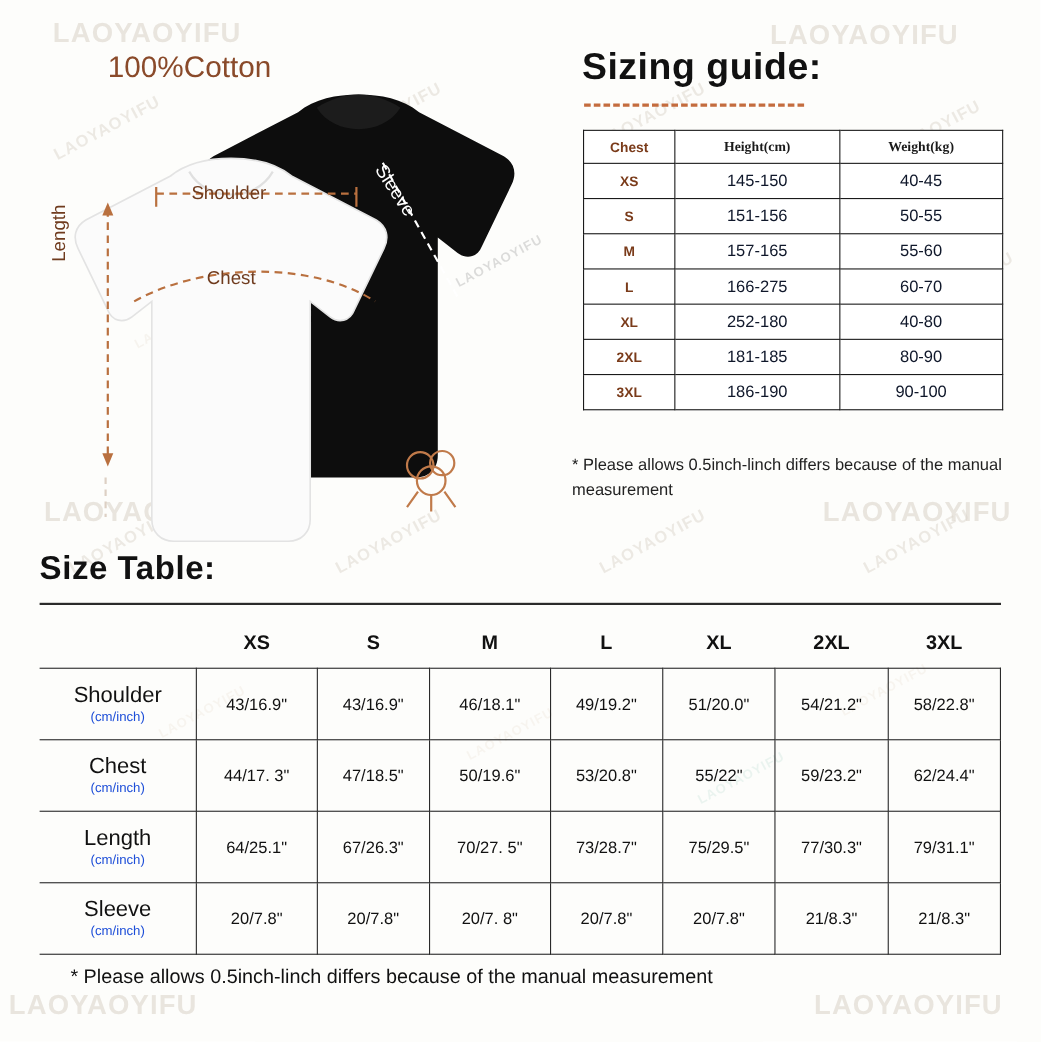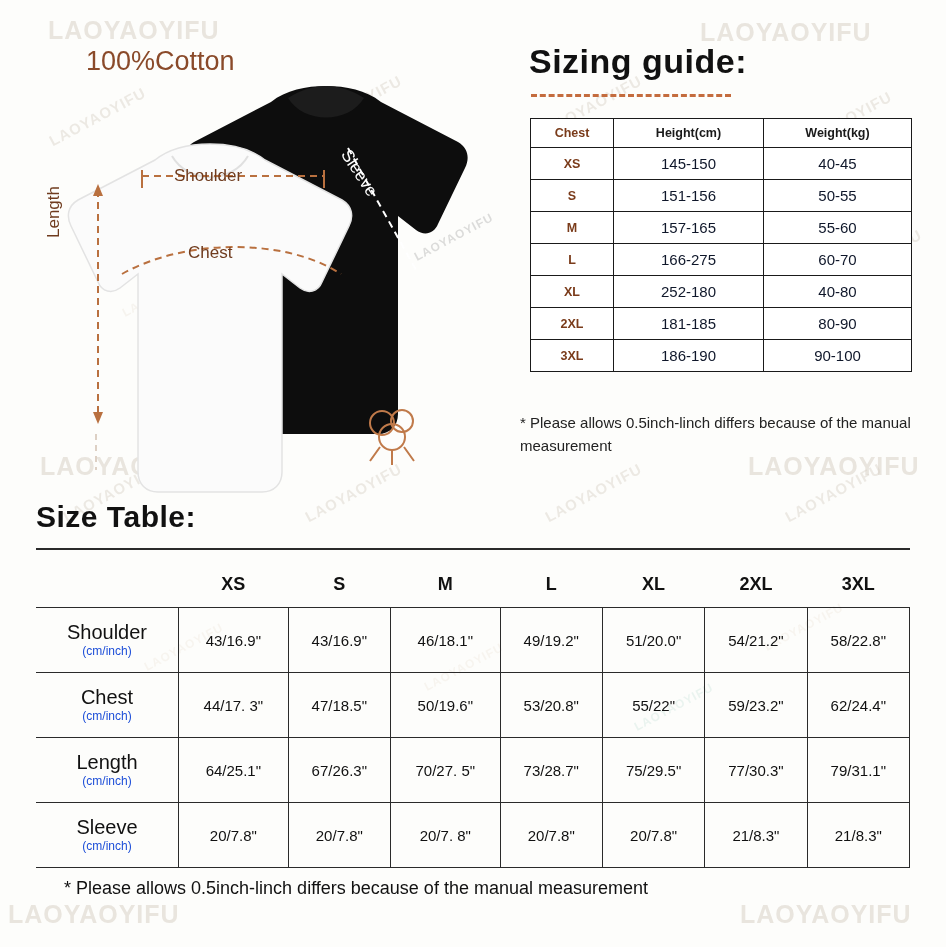--- a/index.html
+++ b/index.html
@@ -34,21 +34,21 @@
     user-select: none;
   }
   .wm.rot { transform: rotate(-28deg); }
   .wm.s28 { font-size: 25px; }
   .wm.s16 { font-size: 15px; opacity: .45; }
   .wm.s13 { font-size: 12px; opacity: .4; }
 
   
   .cotton-label {
     position: absolute;
-    left: 86px;
+    left: 98px;
     top: 46px;
     font-size: 27px;
     color: #8a4a2a;
     font-family: "Liberation Sans", sans-serif;
     font-weight: 400;
   }
 
   
   .shirts {
     position: absolute;
@@ -112,21 +112,21 @@
     border: 1.5px solid #1a1a1a;
     text-align: center;
     font-family: "Liberation Sans", sans-serif;
   }
   table.guide th {
     font-size: 12.5px;
     font-weight: 700;
     color: #7a3b1a;
     padding: 7px 2px;
   }
-  table.guide th.hd-h, table.guide th.hd-w { color: #1a1a1a; }
+  table.guide th.hd-h, table.guide th.hd-w { color: #1a1a1a; font-family: Liberation Serif, serif; }
   table.guide td.sz {
     font-size: 12.5px;
     font-weight: 700;
     color: #7a3b1a;
     padding: 7px 2px;
     width: 78px;
   }
   table.guide td.val {
     font-size: 15px;
     font-weight: 400;

